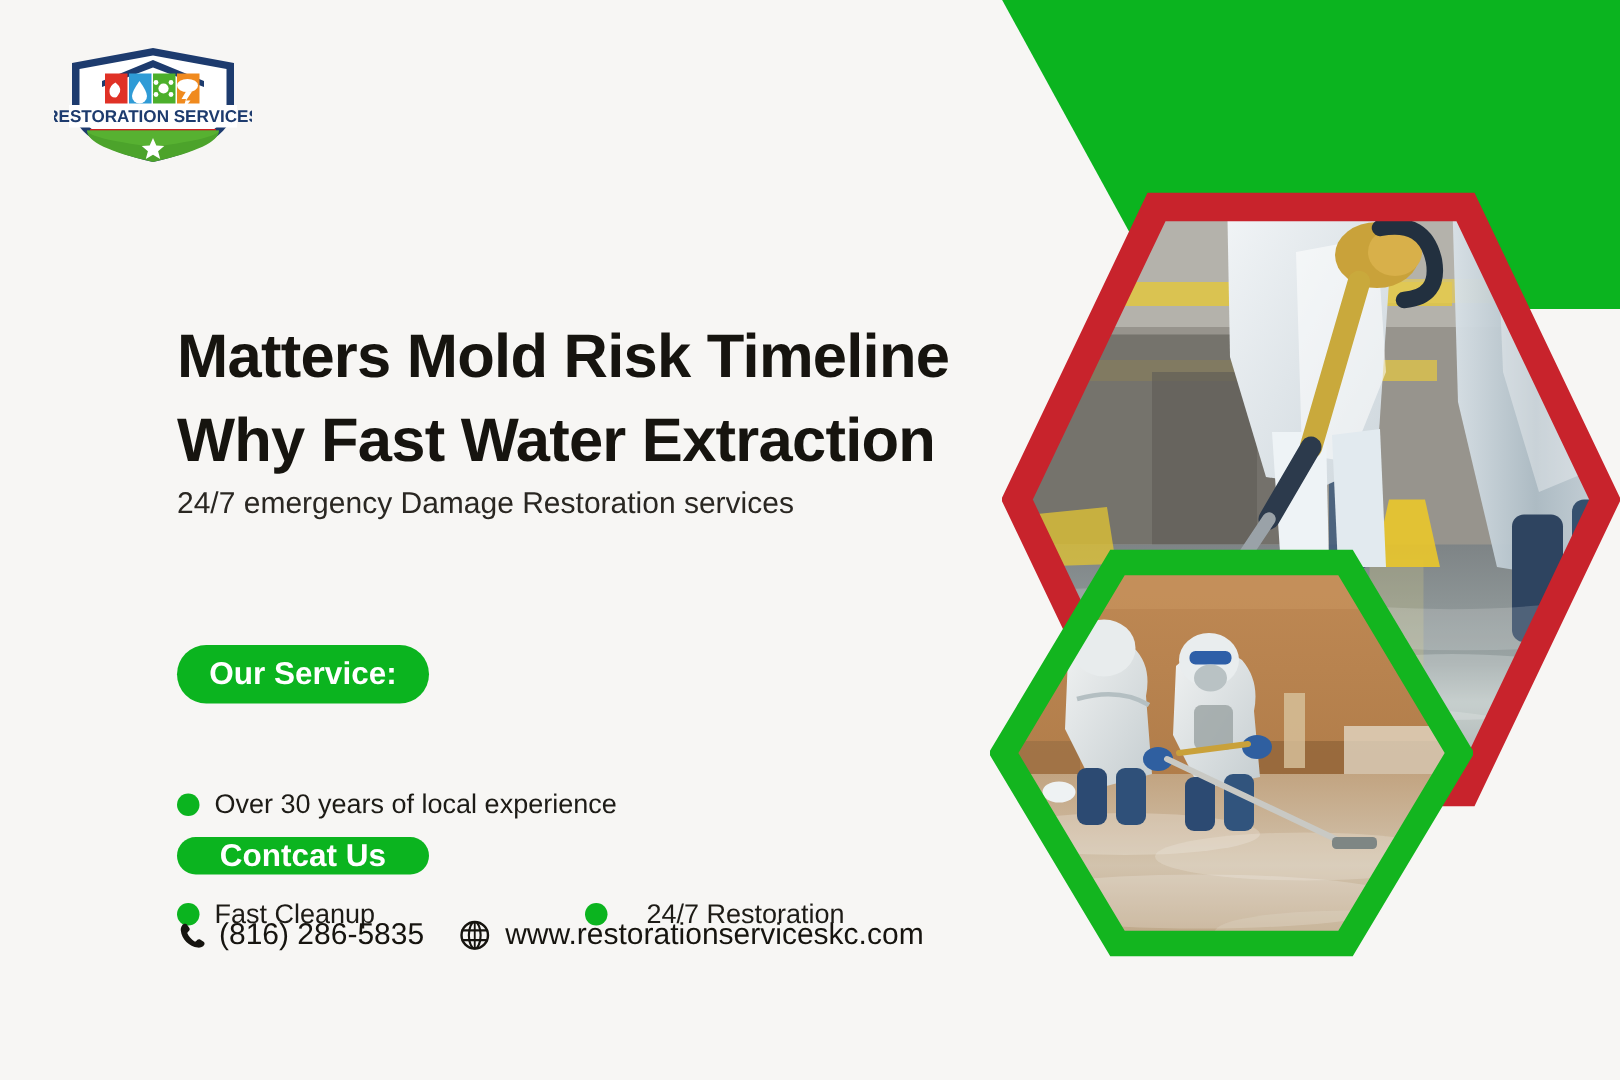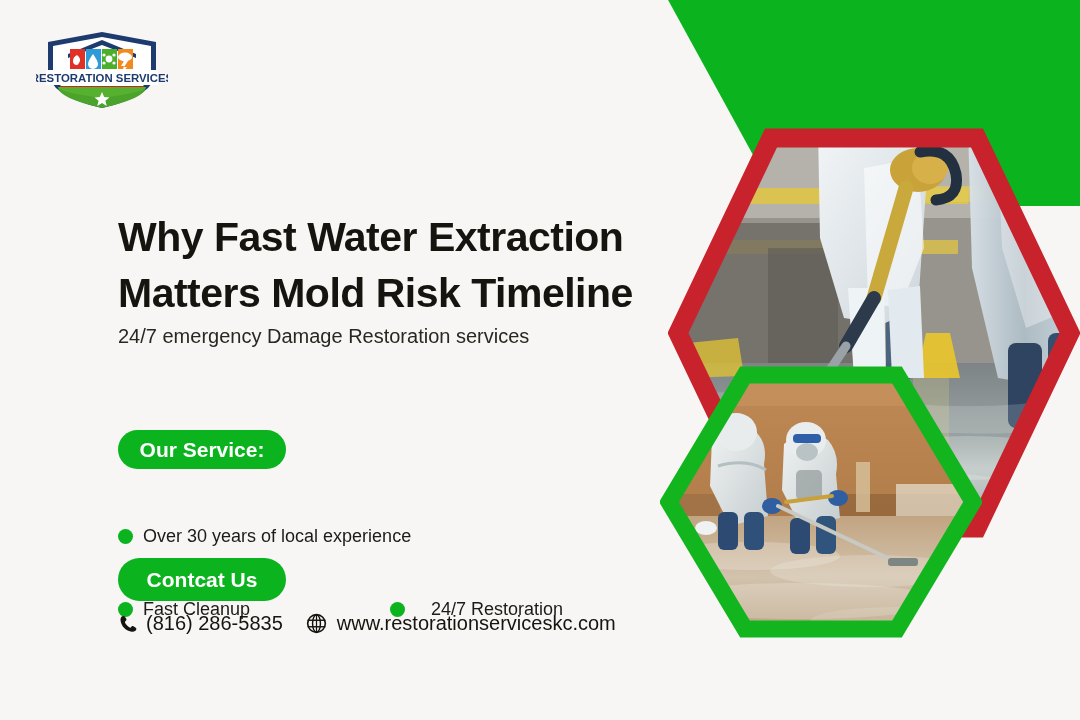--- a/index.html
+++ b/index.html
@@ -81,21 +81,21 @@
     top: 420px;
     width: 168px;
     height: 39px;
     font-size: 21px;
     margin-top: 10px;
   }
   .pill-contact {
     left: 118px;
     top: 558px;
     width: 168px;
-    height: 43px;
+    height: 25px;
     font-size: 21px;
   }
 
   
   .bullets {
     position: absolute;
     left: 118px;
     top: 478px;
     width: 520px;
   }
@@ -361,22 +361,22 @@
 
       <path d="M24 66 Q34 74 66 79 Q98 74 108 66 Q98 72 66 76 Q34 72 24 66 Z" fill="#1d3b6e" opacity="0"></path>
       <path d="M22 59 L110 59 Q110 70 66 80 Q22 70 22 59 Z" fill="#4CA32B"></path>
       <path d="M22 59 L110 59 Q110 64 66 70 Q22 64 22 59 Z" fill="#5cb734" opacity="0.7"></path>
 
       <path d="M66 64 L68.2 69 L73.5 69.4 L69.4 72.8 L70.8 78 L66 75.1 L61.2 78 L62.6 72.8 L58.5 69.4 L63.8 69 Z" fill="#ffffff"></path>
     </svg>
   </div>
 
   <h1 class="headline">
+    <span class="line">Matters Mold Risk Timeline</span>
     <span class="line">Why Fast Water Extraction</span>
-    <span class="line">Matters Mold Risk Timeline</span>
   </h1>
 
   <div class="subtitle">24/7 emergency Damage Restoration services</div>
 
   <div class="pill pill-service">Our Service:</div>
 
   <div class="bullets">
     <div class="bullet-row">
       <span class="dot"></span>
       <span class="bullet-text">Over 30 years of local experience</span>

